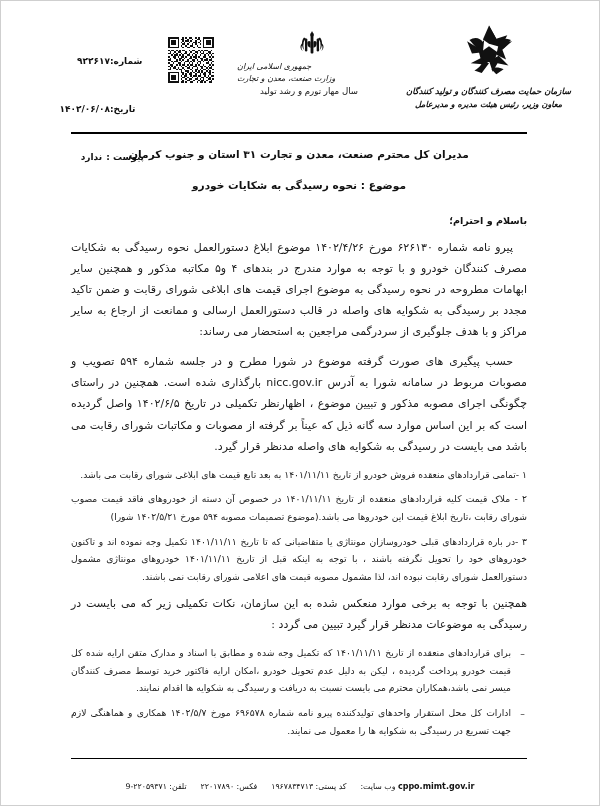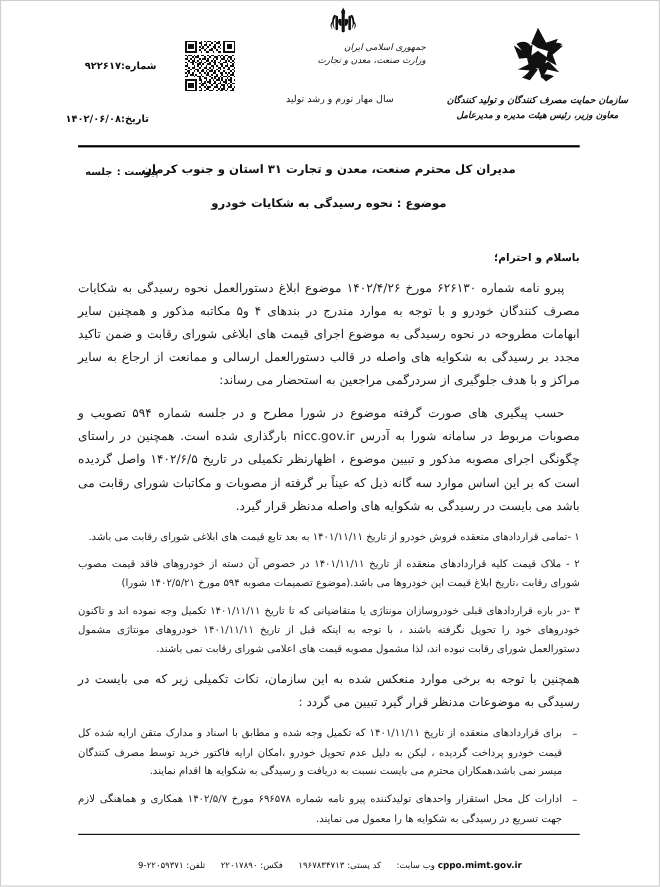--- a/index.html
+++ b/index.html
@@ -48,24 +48,24 @@
     color: #111;
     line-height: 1.5;
     letter-spacing: 0;
     white-space: nowrap;
   }
   .org-line2 { font-size: 8.1px; }
 
   
   .gov-block {
     position: absolute;
-    top: 4px;
+    top: 28px;
     right: 212px;
     width: 150px;
-    text-align: right;
+    text-align: left;
   }
   .gov-emblem {
     width: 30px;
     height: 30px;
     margin: 0 auto 2px auto;
     display: block;
   }
   .gov-name {
     font-size: 8px;
     color: #111;
@@ -140,21 +140,21 @@
     color: #111;
     text-align: center;
     margin: 0 0 16px 0;
     line-height: 1.4;
   }
   .subject {
     font-size: 10.6px;
     font-weight: bold;
     color: #111;
     text-align: center;
-    margin: 0 0 36px 0;
+    margin: 0 0 22px 0;
     line-height: 1.4;
   }
   .greeting {
     font-size: 9.6px;
     font-weight: bold;
     color: #111;
     text-align: right;
     margin: 0 0 11px 0;
   }
 
@@ -538,21 +538,21 @@
       <div class="meta-row">
         <span class="meta-label">شماره:</span>
         <span class="meta-value">۹۲۲۶۱۷</span>
       </div>
       <div class="meta-row">
         <span class="meta-label">تاریخ:</span>
         <span class="meta-value">۱۴۰۲/۰۶/۰۸</span>
       </div>
       <div class="meta-row attach">
         <span class="meta-label">پیوست :</span>
-        <span class="meta-value">جلسه</span>
+        <span class="meta-value">ندارد</span>
       </div>
     </div>
   </div>
 
   <div class="rule-top"></div>
 
   <div class="body-area">
 
     <div class="addressee">مدیران کل محترم صنعت، معدن و تجارت ۳۱ استان و جنوب کرمان</div>
     <div class="subject">موضوع : نحوه رسیدگی به شکایات خودرو</div>

